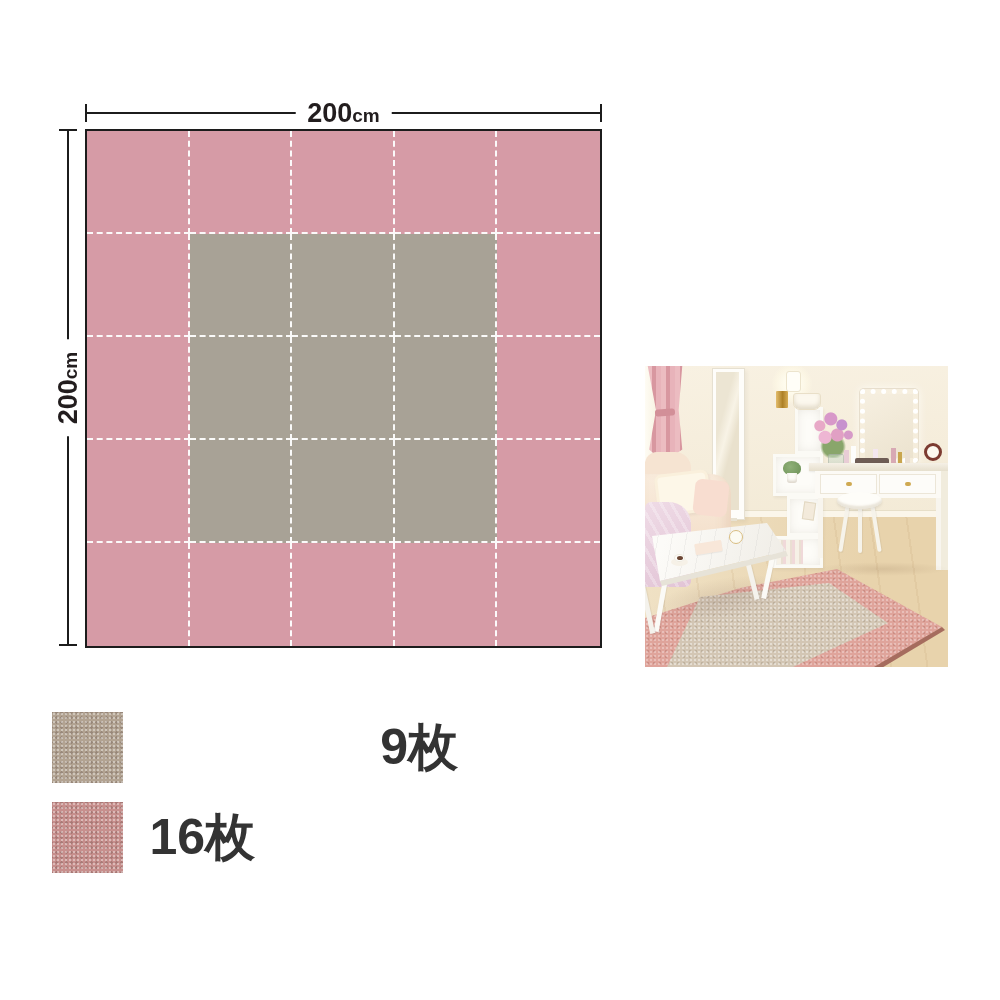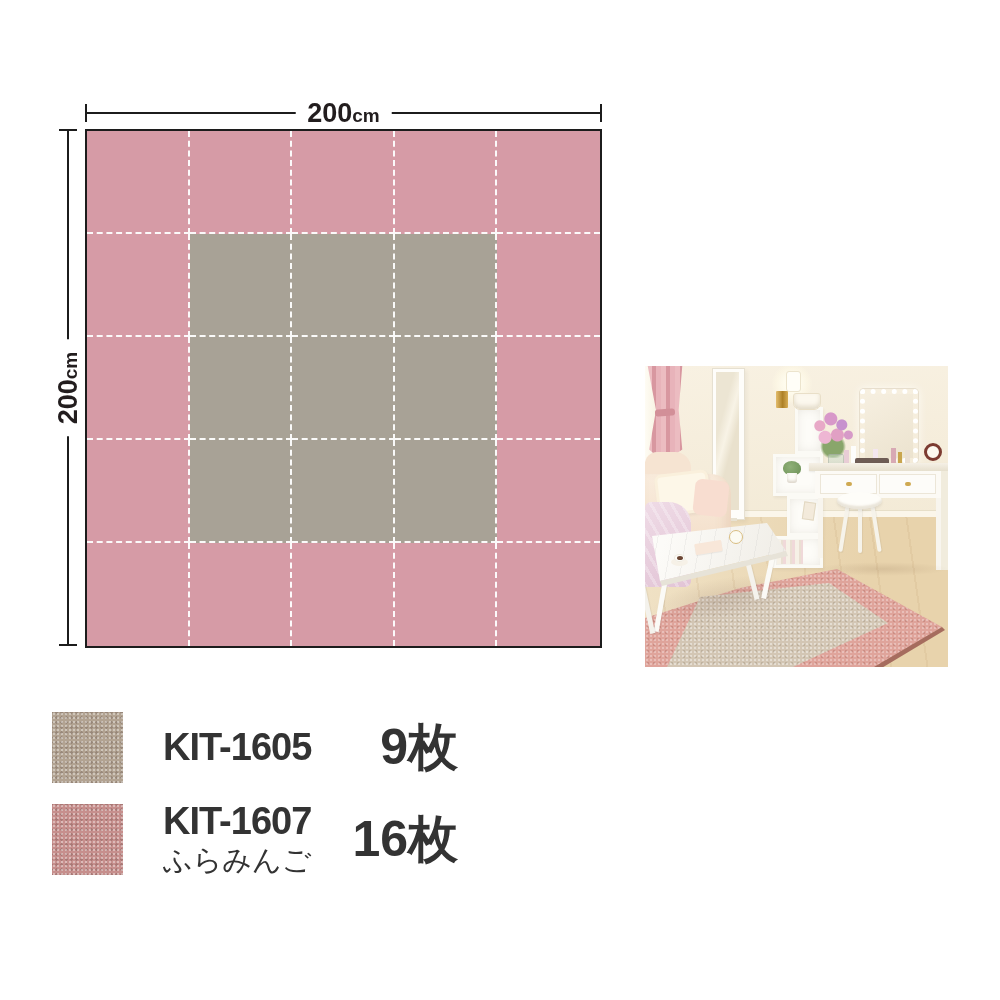--- a/index.html
+++ b/index.html
@@ -198,30 +198,25 @@
       <div class="cell last-row" style="background-color: rgb(214, 155, 166);"></div>
       <div class="cell last-row" style="background-color: rgb(214, 155, 166);"></div>
       <div class="cell last-row" style="background-color: rgb(214, 155, 166);"></div>
       <div class="cell last-col last-row" style="background-color: rgb(214, 155, 166);"></div>
     </div>
 
   <div class="legend">
     <div class="legend-row">
       <div class="swatch" style="background-color: rgb(178, 163, 146);"></div>
       <div class="legend-text">
-        <div class="legend-code">KIT-1605</div>
       </div>
       <div class="legend-count">9枚</div>
     </div>
     <div class="legend-row">
       <div class="swatch" style="background-color: rgb(199, 143, 141);"></div>
-      <div class="legend-text">
-        <div class="legend-code">KIT-1607</div>
-        <div class="legend-name">ふらみんご</div>
-      </div>
       <div class="legend-count">16枚</div>
     </div>
   </div>
 
   <div class="photo">
     <div class="ph-wall"></div>
     <div class="ph-window"></div>
     <div class="ph-curtain"></div>
     <div class="ph-curtain-tie"></div>
     <div class="ph-baseboard"></div>

